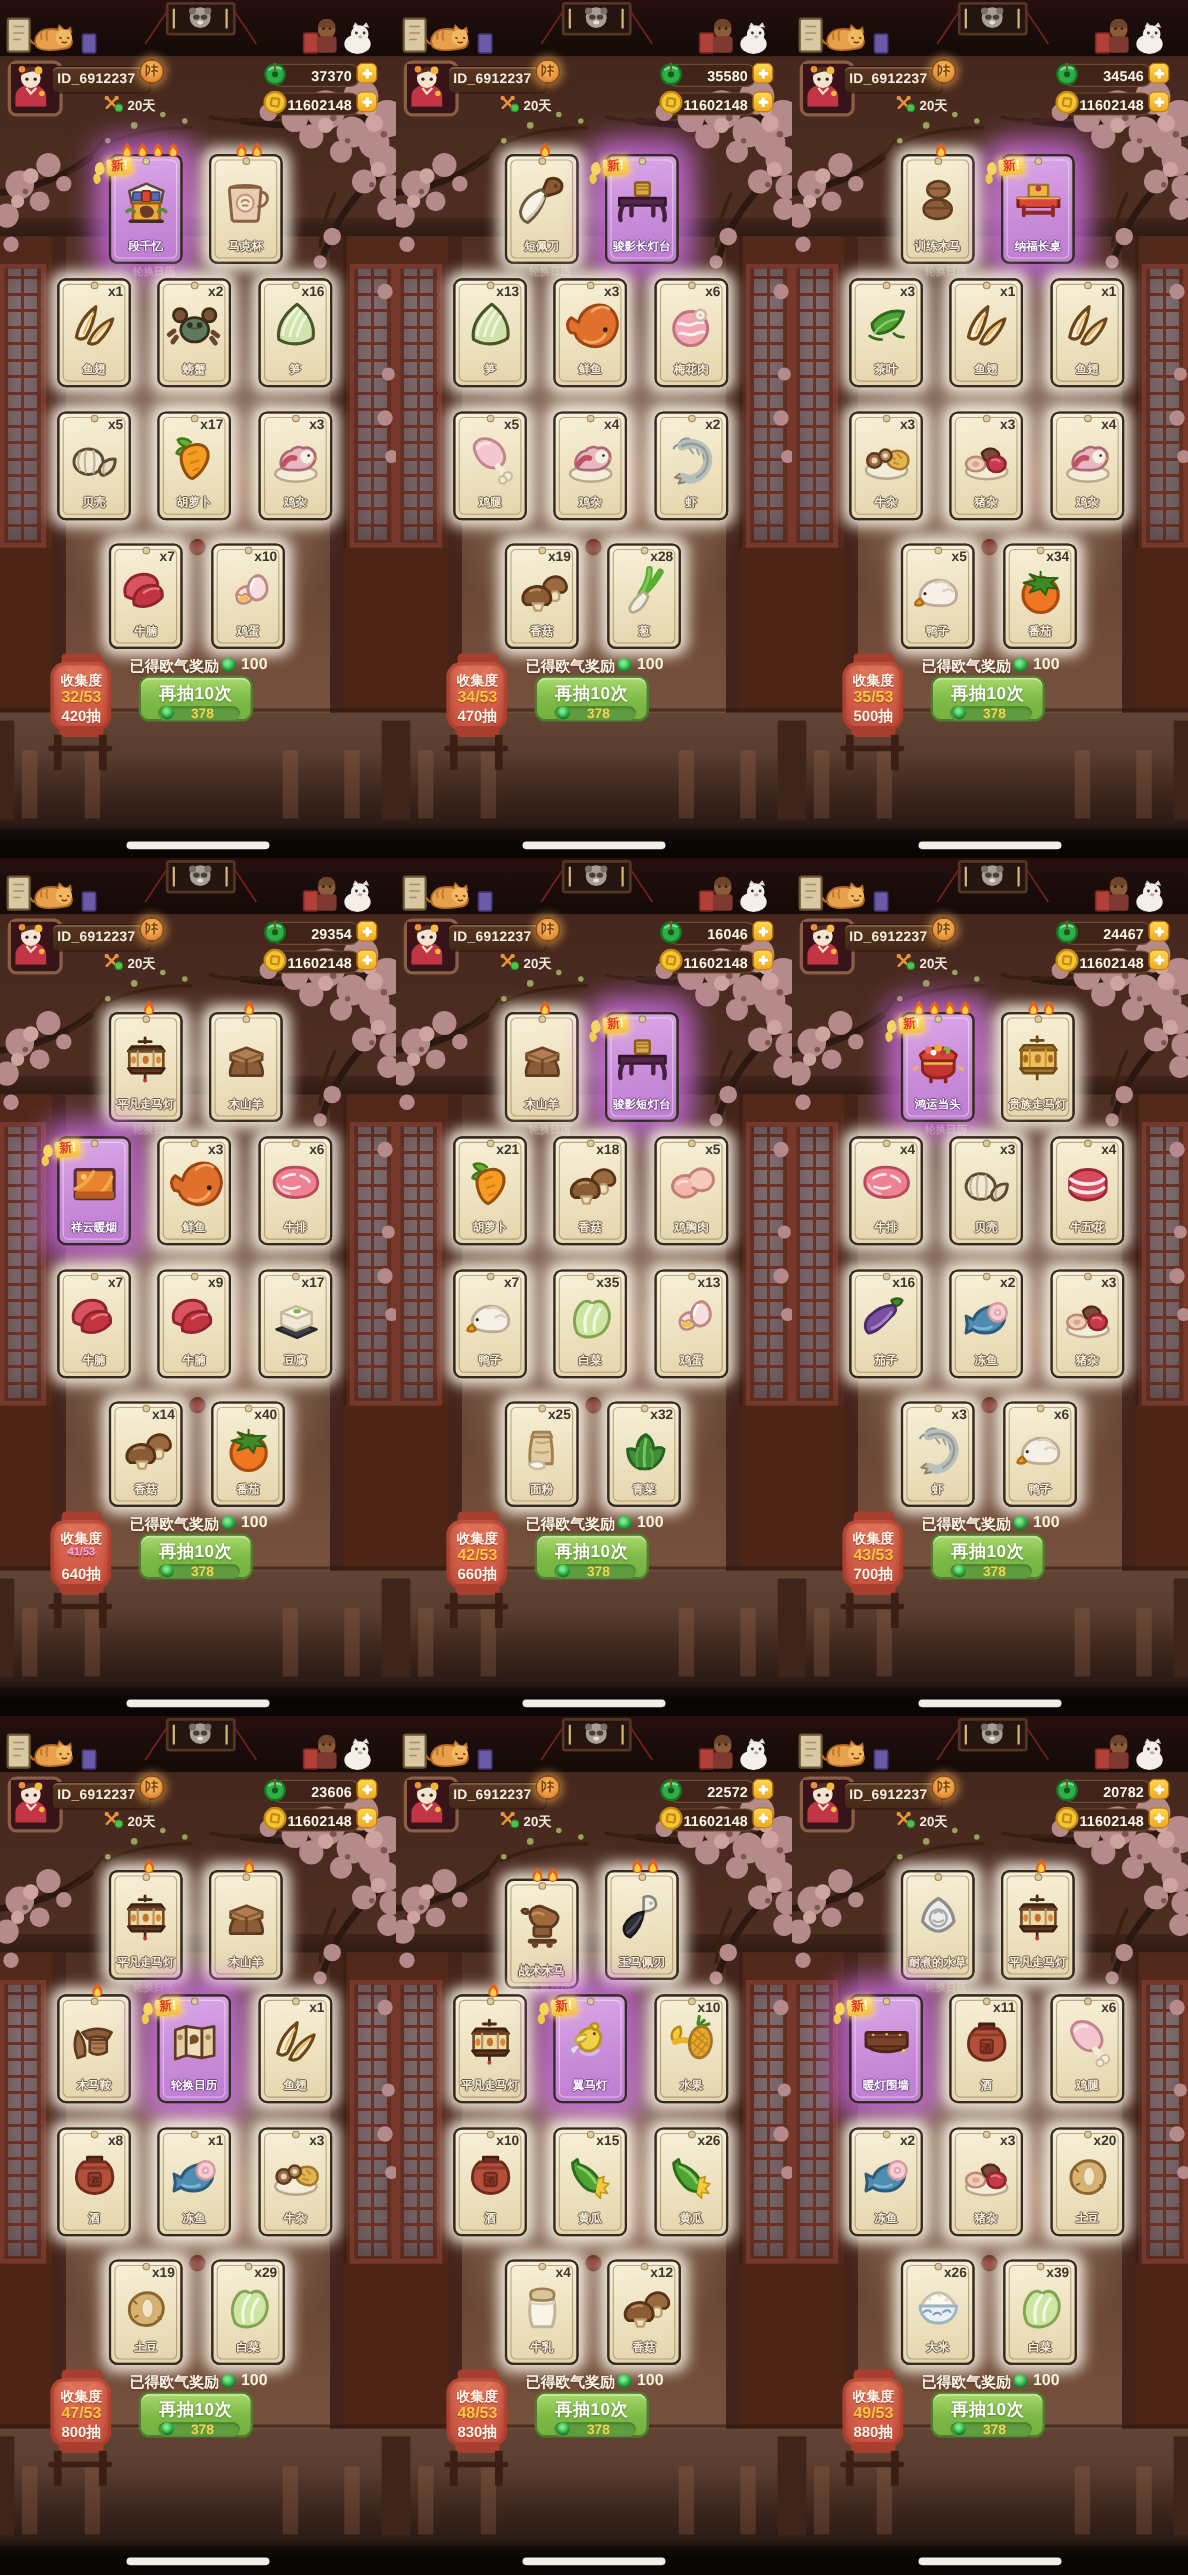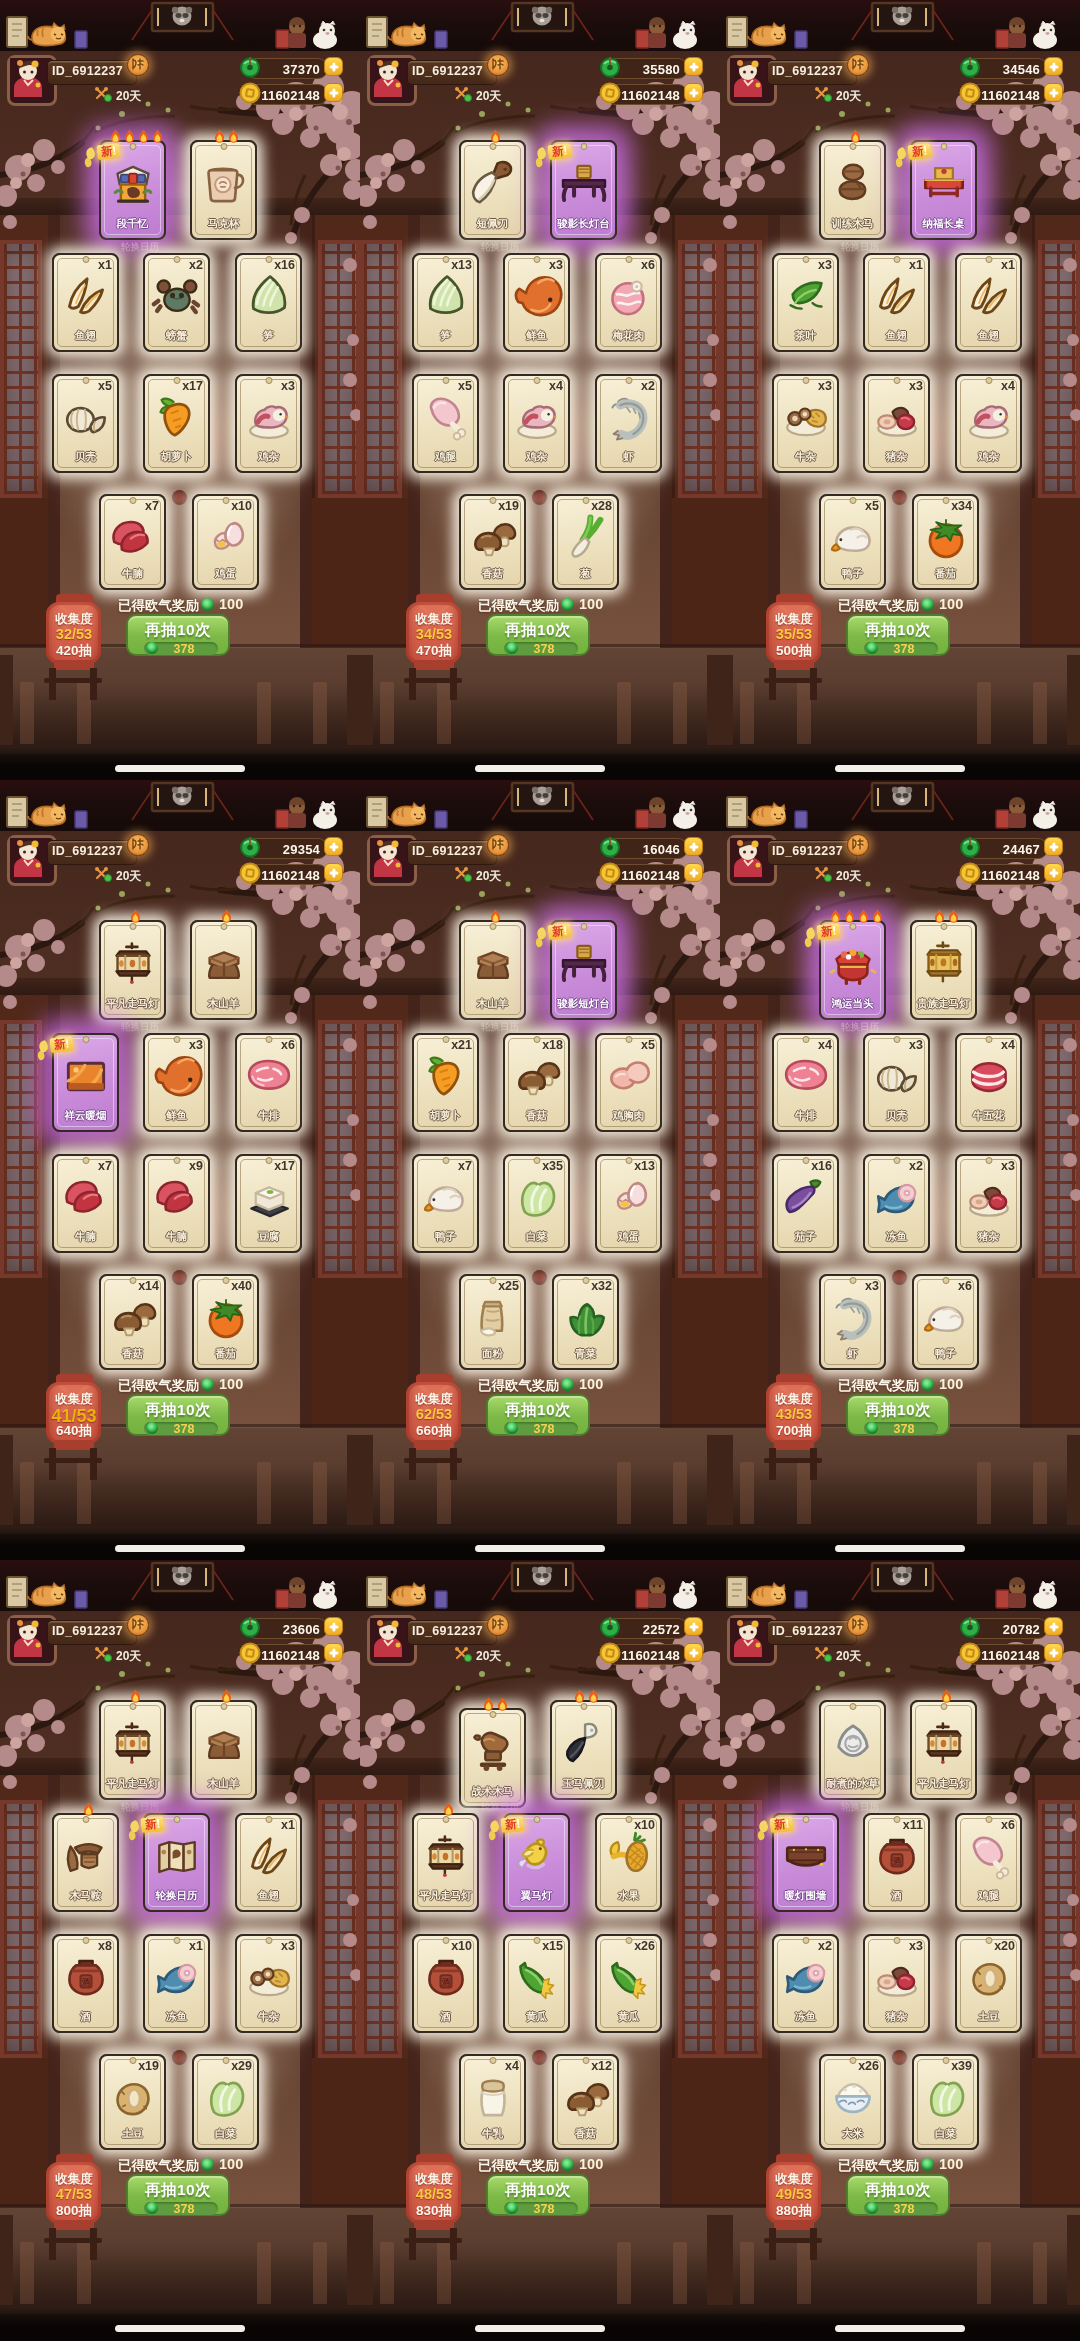--- a/index.html
+++ b/index.html
@@ -1556,21 +1556,21 @@
       </div>
 
 <div class="abs" style="left:56px;top:594px;width:37px;height:11px;background:#a83e2e;border-radius:4px 4px 2px 2px"></div>
 <div class="abs" style="left:46px;top:602px;width:55px;height:62px;background:linear-gradient(#e0725a,#ca5240);border-radius:13px;box-shadow:inset 0 0 0 3px rgba(170,55,38,.5),inset 8px 0 10px -6px rgba(120,30,20,.6),inset -8px 0 10px -6px rgba(120,30,20,.6)"></div>
 <div class="abs" style="left:58px;top:606px;width:32px;height:26px;background:linear-gradient(45deg,transparent 46%,#e8875f 46% 54%,transparent 54%),linear-gradient(-45deg,transparent 46%,#e8875f 46% 54%,transparent 54%);opacity:.35"></div>
 <div class="abs" style="left:54px;top:660px;width:40px;height:10px;background:#a83e2e;border-radius:2px 2px 4px 4px"></div>
 <div class="abs" style="left:49px;top:668px;width:7px;height:32px;background:#3c1f14"></div>
 <div class="abs" style="left:90px;top:668px;width:7px;height:32px;background:#3c1f14"></div>
 <div class="abs" style="left:44px;top:678px;width:58px;height:5px;background:#3c1f14;border-radius:2px"></div>
 <b class="abs lntxt" style="top:611px">收集度</b>
-<b class="abs lntxt" style="top:626px;color:#eab308;font-size:18px">41/53</b>
+<b class="abs lntxt" style="top:626px;color:#f0abfc;font-size:10px">41/53</b>
 <b class="abs lntxt" style="top:642px;font-size:13.5px">640抽</b>
 
 <div class="abs" style="left:0;top:754px;width:360px;height:26px;background:linear-gradient(#170f0b,#090504 45%)"></div>
 
 <div class="abs" style="left:115px;top:765px;width:130px;height:6.5px;background:#f2efe9;border-radius:3.5px"></div>
 </div>
 
 <div class="cell" style="left:360px;top:780px;height:780px">
 
 <div class="abs" style="left:0;top:48px;width:360px;height:610px;background:linear-gradient(#45271d,#4f2e22 25%,#573629 45%,#61402f 65%,#6e4a38 85%,#78523e 100%)"></div>
@@ -1925,21 +1925,21 @@
       </div>
 
 <div class="abs" style="left:56px;top:594px;width:37px;height:11px;background:#a83e2e;border-radius:4px 4px 2px 2px"></div>
 <div class="abs" style="left:46px;top:602px;width:55px;height:62px;background:linear-gradient(#e0725a,#ca5240);border-radius:13px;box-shadow:inset 0 0 0 3px rgba(170,55,38,.5),inset 8px 0 10px -6px rgba(120,30,20,.6),inset -8px 0 10px -6px rgba(120,30,20,.6)"></div>
 <div class="abs" style="left:58px;top:606px;width:32px;height:26px;background:linear-gradient(45deg,transparent 46%,#e8875f 46% 54%,transparent 54%),linear-gradient(-45deg,transparent 46%,#e8875f 46% 54%,transparent 54%);opacity:.35"></div>
 <div class="abs" style="left:54px;top:660px;width:40px;height:10px;background:#a83e2e;border-radius:2px 2px 4px 4px"></div>
 <div class="abs" style="left:49px;top:668px;width:7px;height:32px;background:#3c1f14"></div>
 <div class="abs" style="left:90px;top:668px;width:7px;height:32px;background:#3c1f14"></div>
 <div class="abs" style="left:44px;top:678px;width:58px;height:5px;background:#3c1f14;border-radius:2px"></div>
 <b class="abs lntxt" style="top:611px">收集度</b>
-<b class="abs lntxt" style="top:626px;color:#f9c93e;font-size:14.5px">62/53</b>
+<b class="abs lntxt" style="top:626px;color:#f9c93e;font-size:14.5px">42/53</b>
 <b class="abs lntxt" style="top:642px;font-size:13.5px">660抽</b>
 
 <div class="abs" style="left:0;top:754px;width:360px;height:26px;background:linear-gradient(#170f0b,#090504 45%)"></div>
 
 <div class="abs" style="left:115px;top:765px;width:130px;height:6.5px;background:#f2efe9;border-radius:3.5px"></div>
 </div>
 
 <div class="cell" style="left:720px;top:780px;height:780px">
 
 <div class="abs" style="left:0;top:48px;width:360px;height:610px;background:linear-gradient(#45271d,#4f2e22 25%,#573629 45%,#61402f 65%,#6e4a38 85%,#78523e 100%)"></div>

